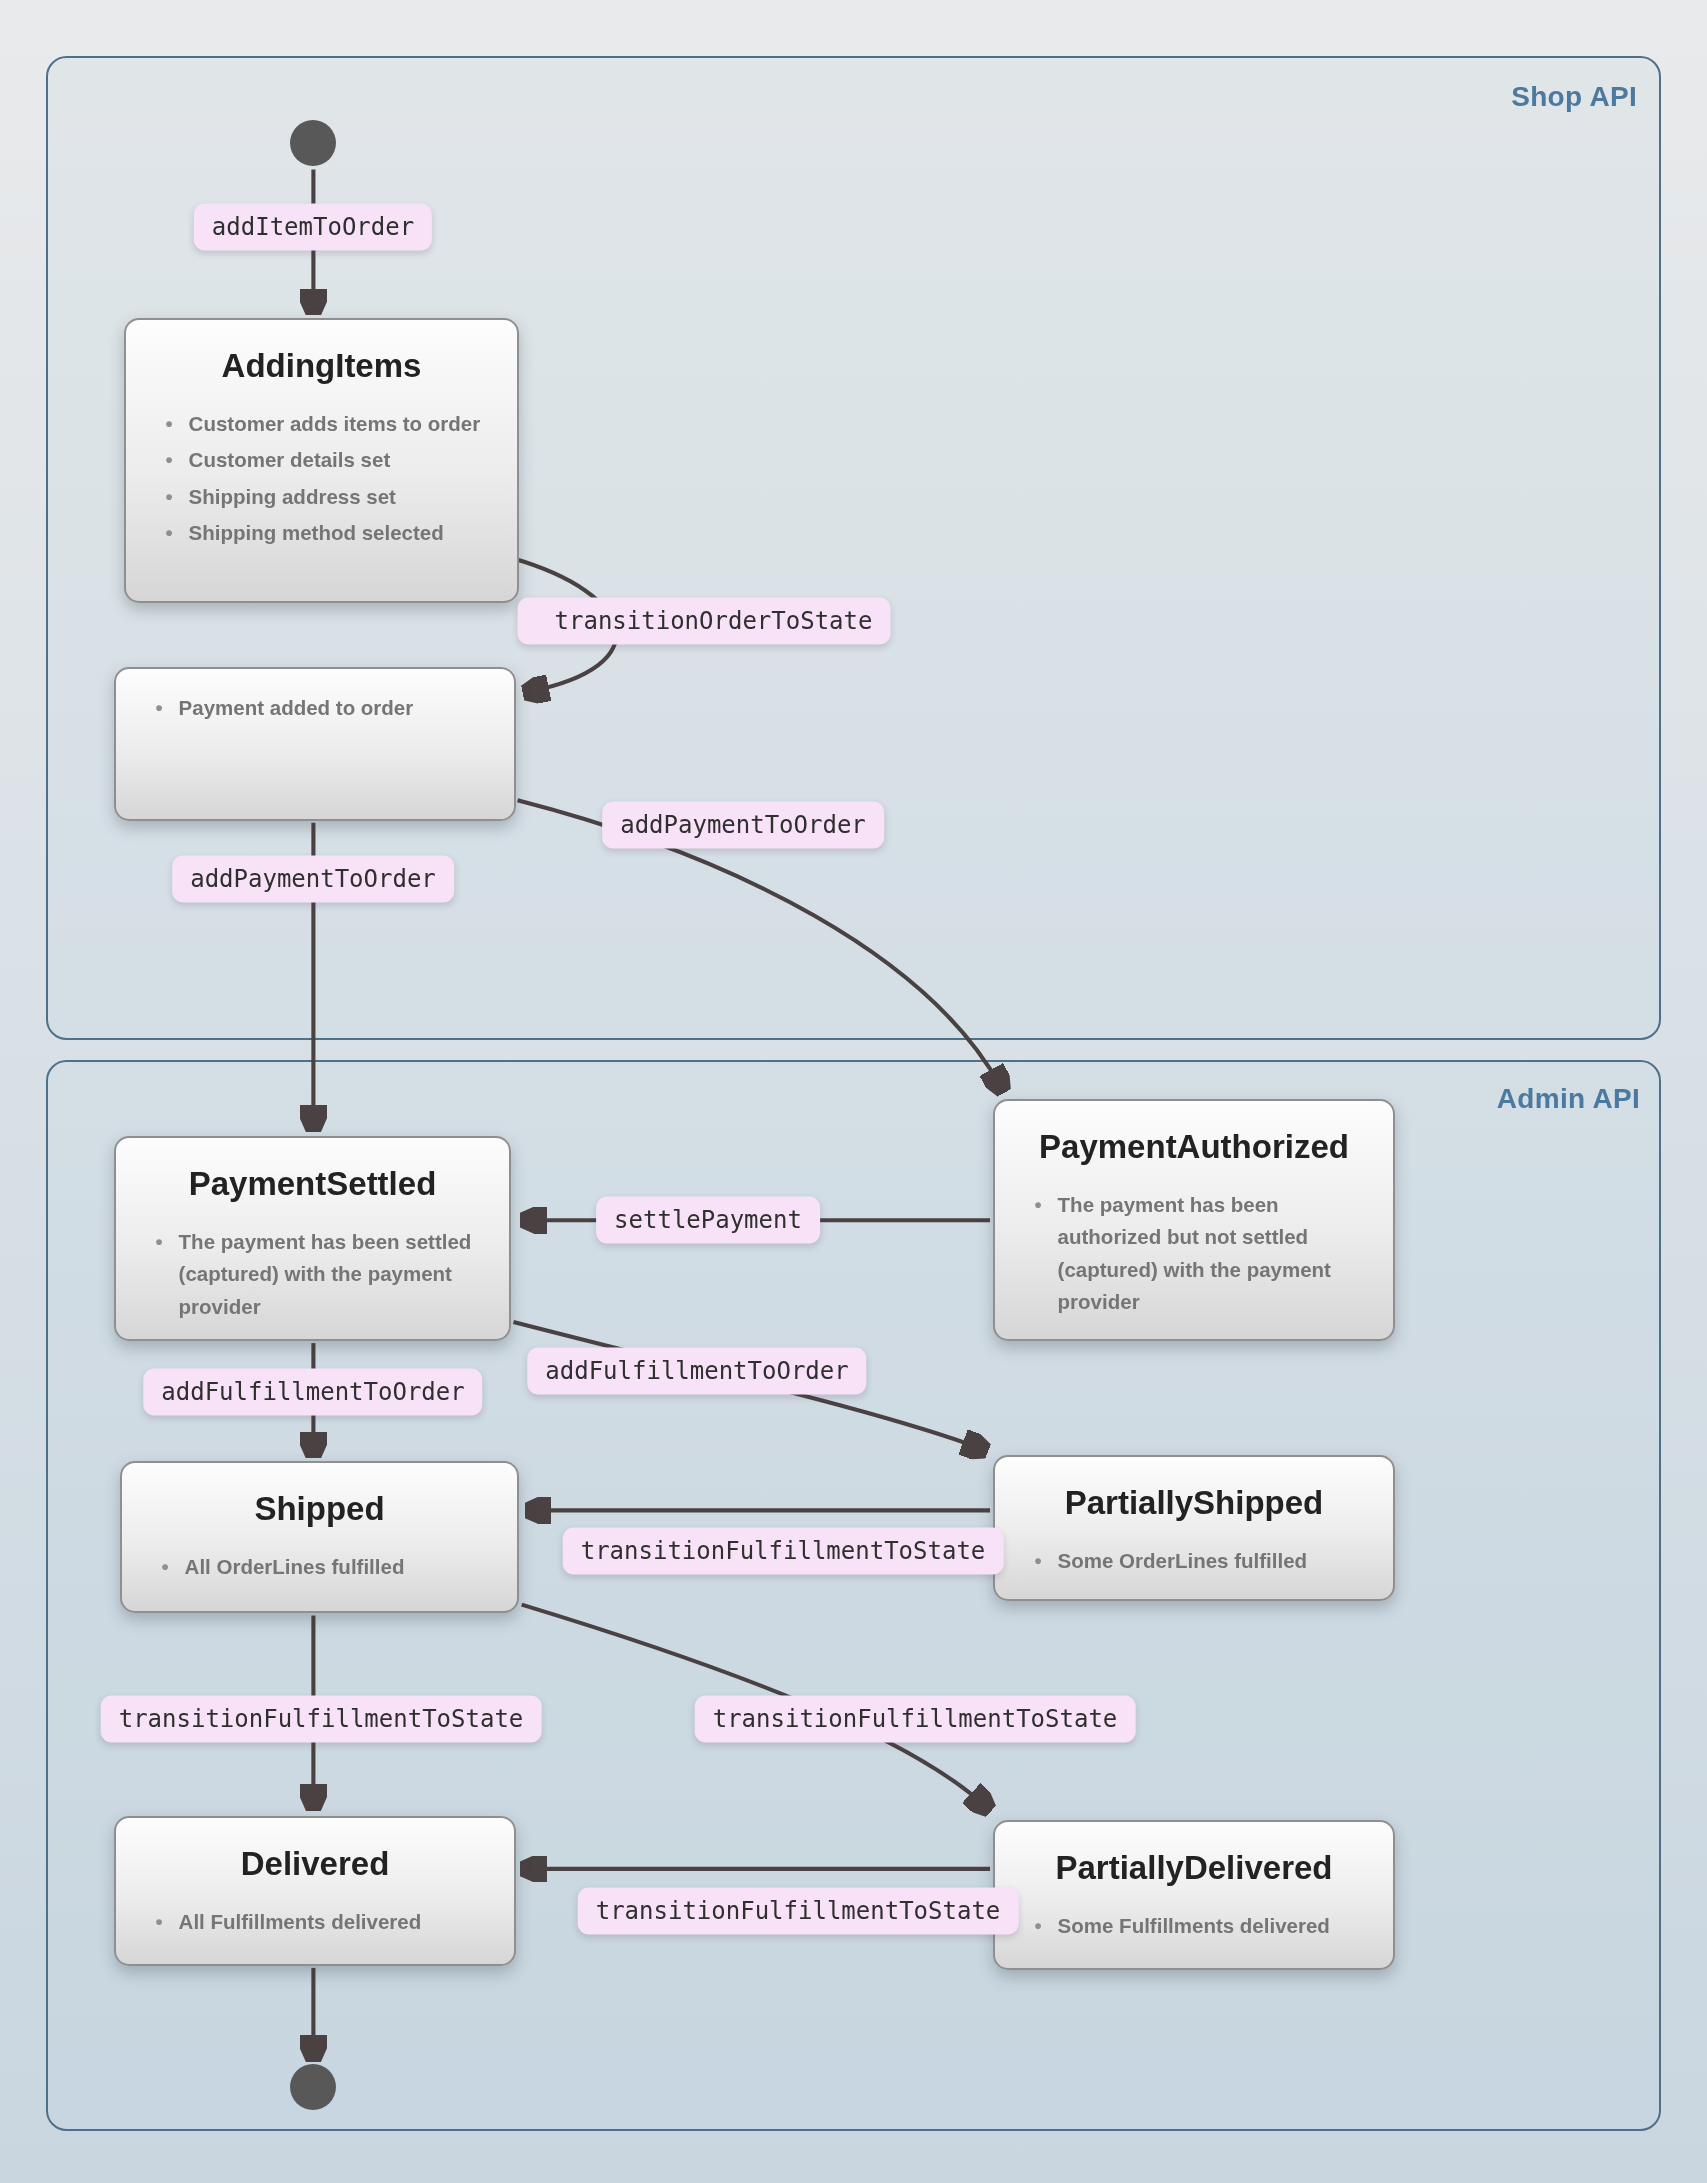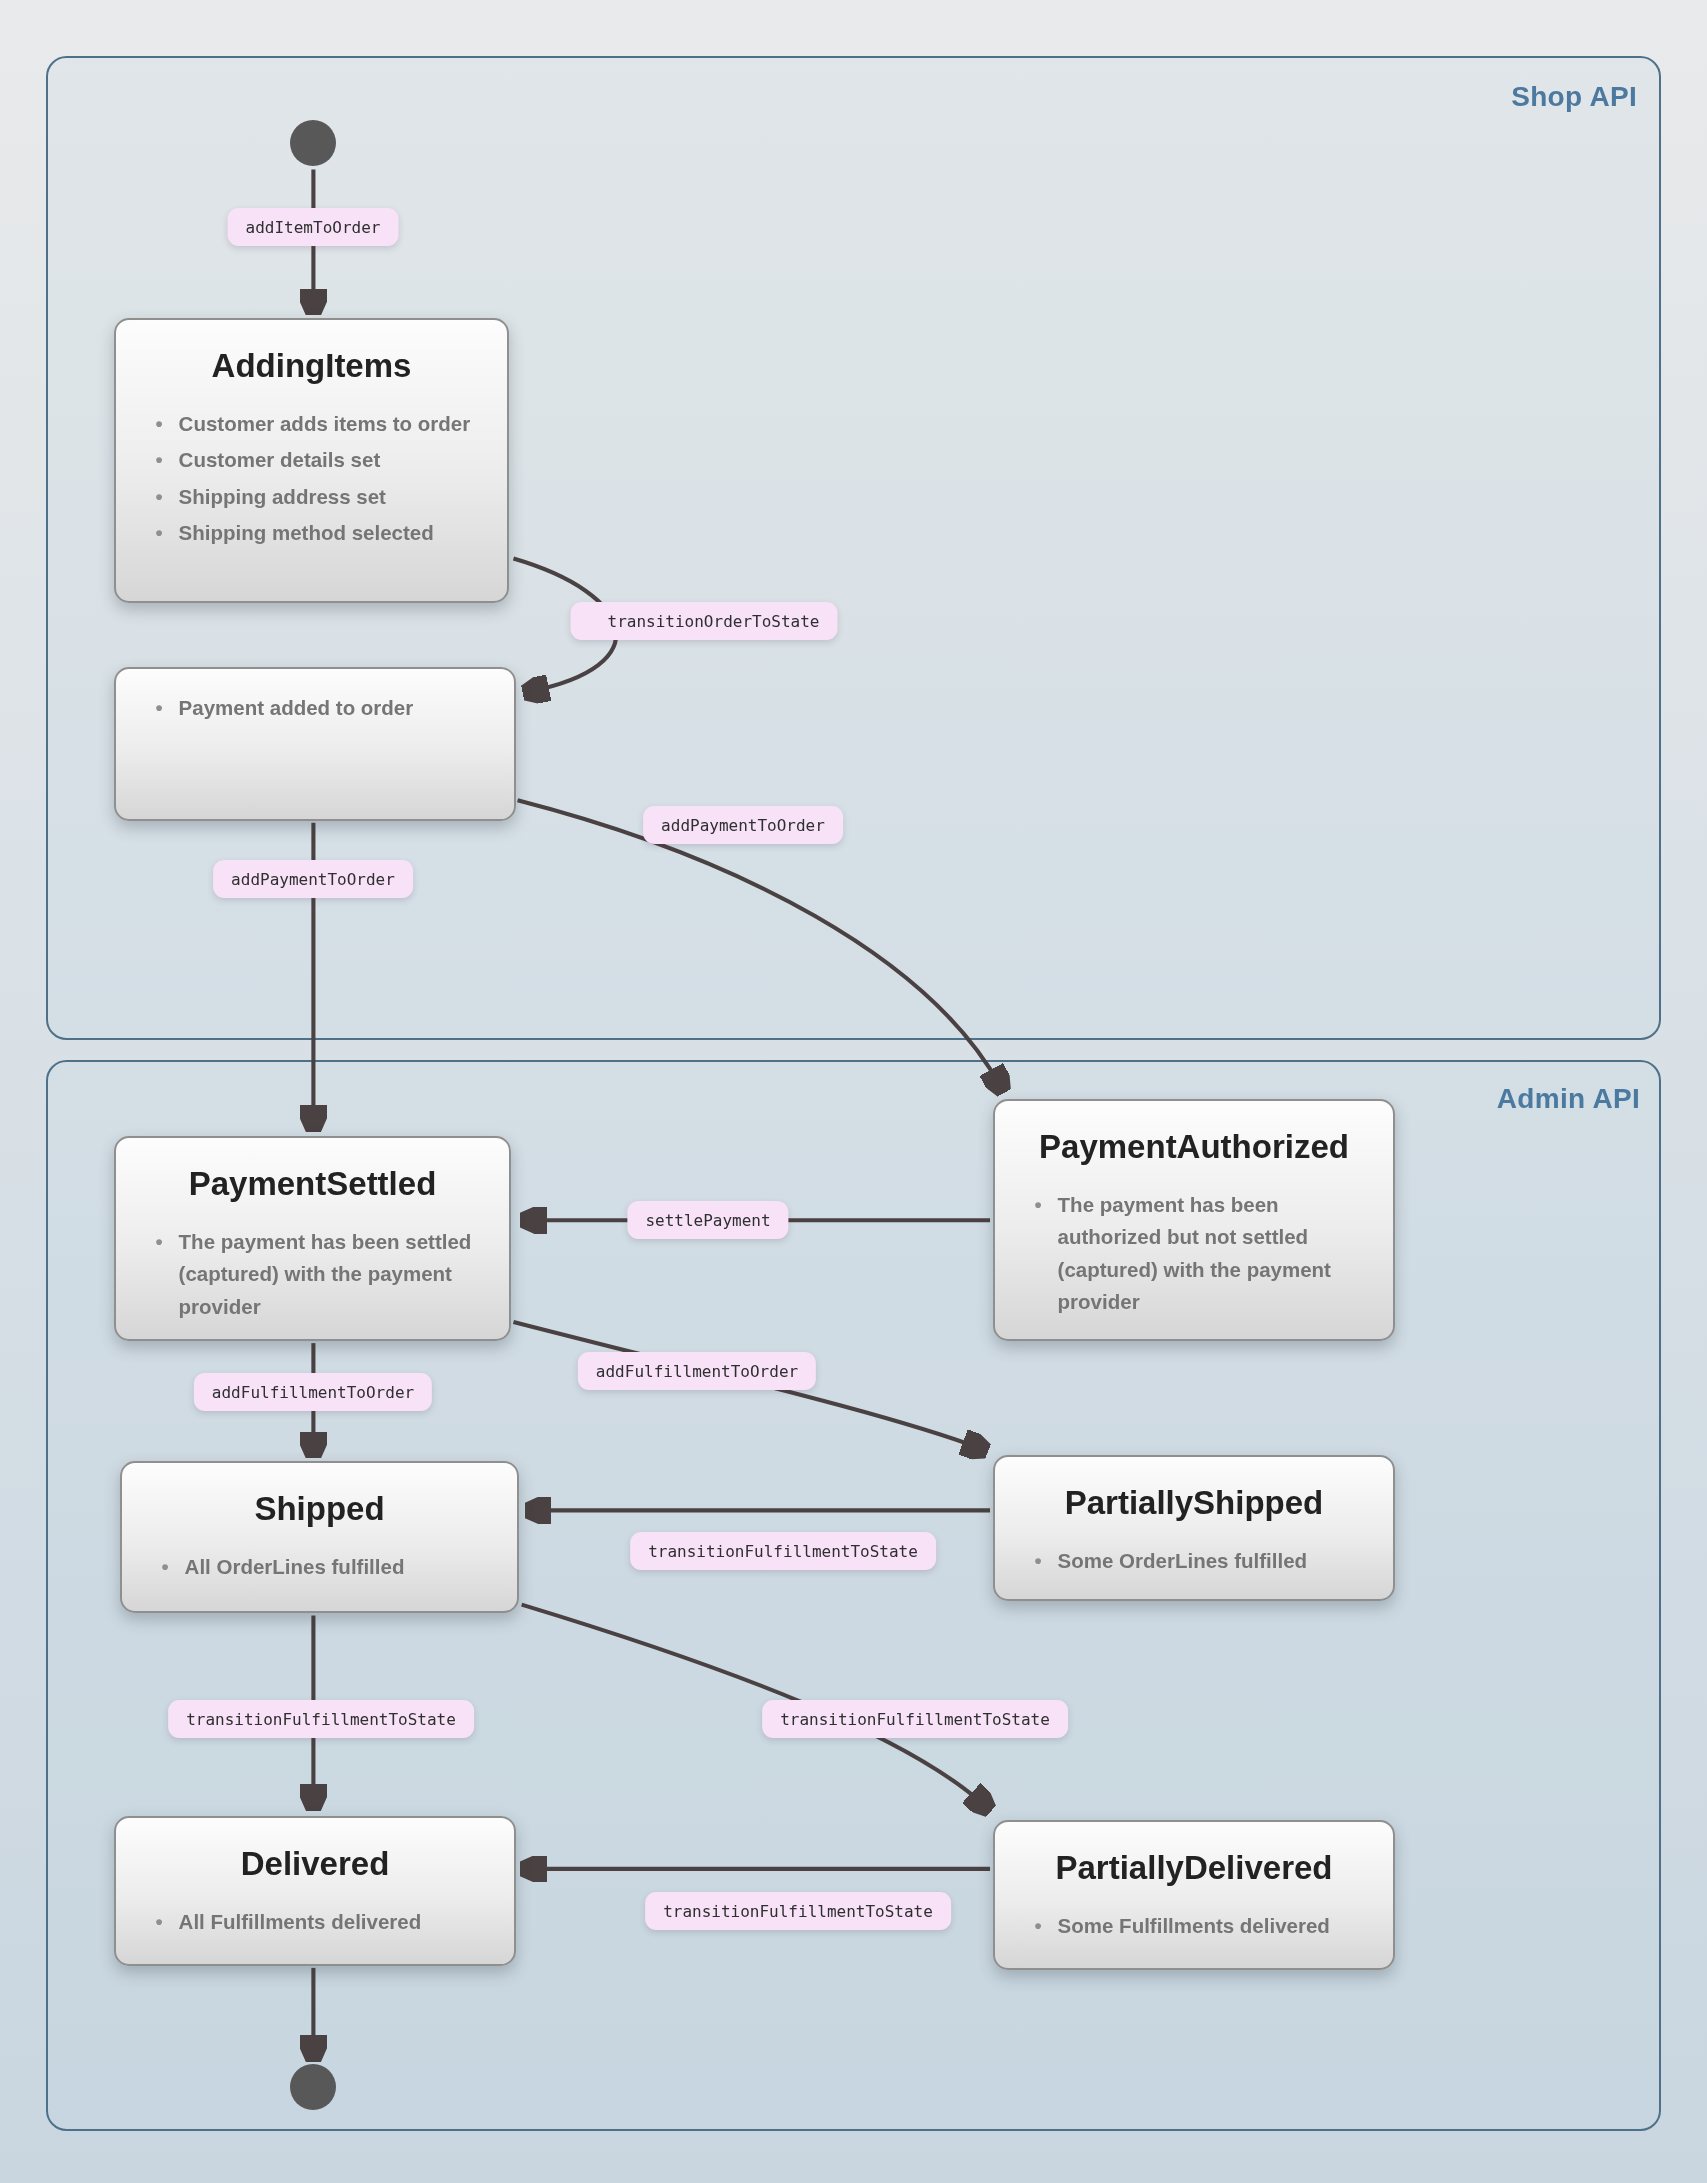--- a/index.html
+++ b/index.html
@@ -68,21 +68,21 @@
     color: #8f8f8f;
   }
 
   .pill {
     position: absolute;
     z-index: 4;
     transform: translate(-50%, -50%);
     background: #f8e2f8;
     color: #2f2f2f;
     font-family: "DejaVu Sans Mono", "Liberation Mono", monospace;
-    font-size: 16px;
+    font-size: 24px;
     padding: 9.6px 18px;
     border-radius: 11px;
     white-space: nowrap;
     box-shadow: 0 2.7px 6.8px rgba(80, 60, 90, 0.18);
   }
 
   .terminal {
     position: absolute;
     z-index: 3;
     width: 46px;
@@ -120,21 +120,21 @@
     <path d="M 1450 2212 L 778 2212" marker-end="url(#arrowhead)"></path>
     <path d="M 459 2366 L 459 2642" marker-end="url(#arrowhead)"></path>
     <path d="M 764 2350 C 1060 2440 1330 2540 1444 2646" marker-end="url(#arrowhead)"></path>
     <path d="M 1450 2737 L 772 2737" marker-end="url(#arrowhead)"></path>
     <path d="M 459 2882 L 459 3010" marker-end="url(#arrowhead)"></path>
   </svg>
 
   <div class="terminal" style="left:290px; top:120px;"></div>
   <div class="terminal" style="left:290px; top:2064px;"></div>
 
-  <div class="state" style="left:114px; top:318px; width:395px; height:285px;">
+  <div class="state" style="left:124px; top:318px; width:395px; height:285px;">
     <div class="state-title">AddingItems</div>
     <ul class="state-bullets">
       <li>Customer adds items to order</li>
       <li>Customer details set</li>
       <li>Shipping address set</li>
       <li>Shipping method selected</li>
     </ul>
   </div>
 
   <div class="state" style="left:114px; top:667px; width:402px; height:154px;">

